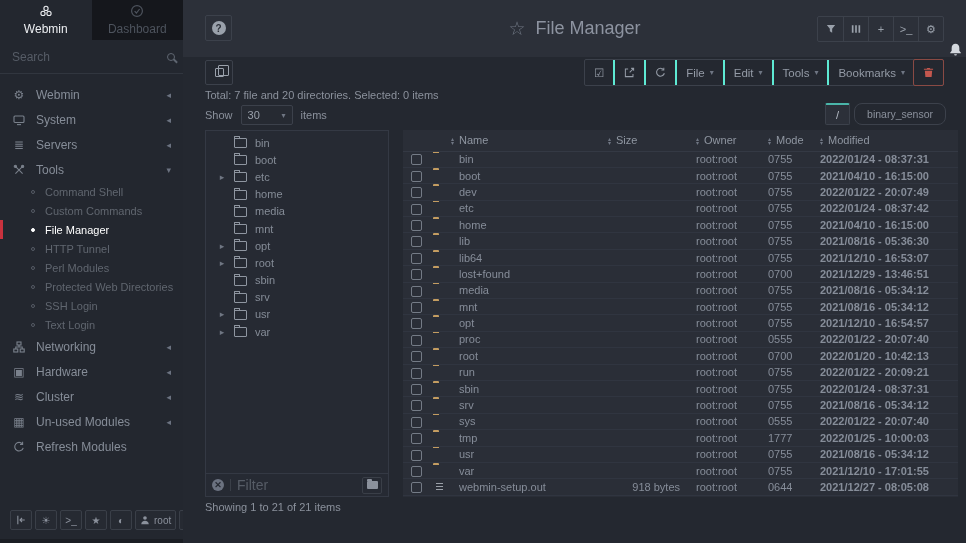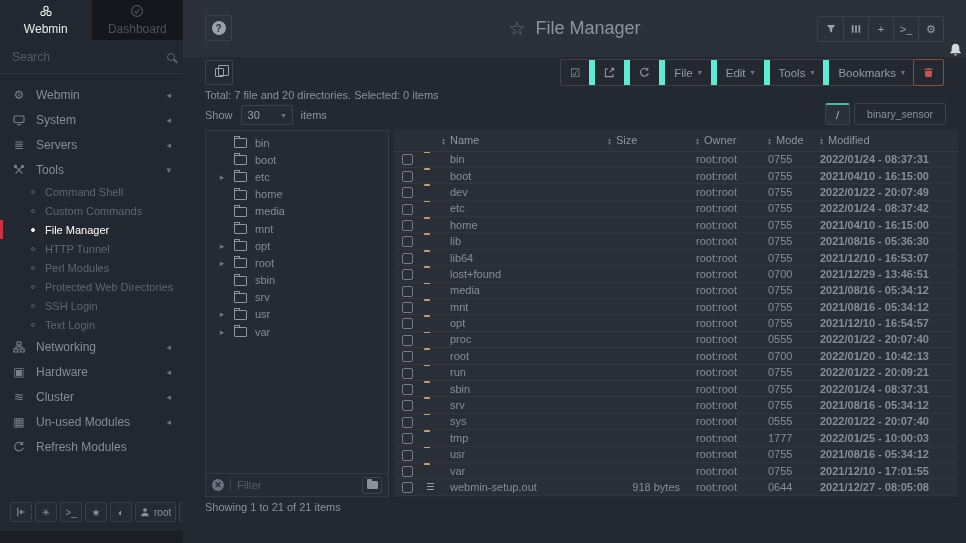--- a/index.html
+++ b/index.html
@@ -1,21 +1,21 @@
 <!DOCTYPE html>
 <html style="--accent-red: #c9323e; --teal: #4ab5a9; --folder: #c49d61;"><head>
 <meta charset="utf-8">
 <style>
   * { margin:0; padding:0; box-sizing:border-box; }
   html,body { width:966px; height:543px; overflow:hidden; background:#1b1e24;
     font-family:"Liberation Sans", sans-serif; color:#9aa1ab; font-size:12px; }
   .page { position:relative; width:966px; height:543px; }
 
   
-  .sidebar { position:absolute; left:0; top:0; bottom:12px; width:183px; background:#23272f; }
+  .sidebar { position:absolute; left:0; top:0; bottom:4px; width:183px; background:#23272f; }
   .tabs { display:flex; height:40px; }
   .tab { flex:1; display:flex; flex-direction:column; align-items:center; justify-content:center;
          gap:2px; font-size:12px; cursor:pointer; }
   .tab .ticon { font-size:13px; line-height:13px; }
   .tab.active { background:#23272f; color:#eceef1; }
   .tab.inactive { background:#15171c; color:#4d535d; }
   .searchbar { height:34px; display:flex; align-items:center; padding:0 12px;
                border-bottom:1px solid #31363f; }
   .searchbar input { flex:1; background:transparent; border:none; outline:none;
                      color:#9aa1ab; font-size:12px; font-family:inherit; }
@@ -70,58 +70,58 @@
   .copy-btn { position:absolute; left:22px; top:3px; width:28px; height:25px;
         border:1px solid #3c414b; border-radius:2px; display:flex; align-items:center;
         justify-content:center; cursor:pointer; color:#9aa1ab; }
   .icon-copy { width:9px; height:9px; border:1px solid currentColor; border-radius:1px;
         position:relative; }
   .icon-copy::after { content:""; position:absolute; left:2.5px; top:-4.5px; width:9px;
         height:9px; border:1px solid currentColor; border-radius:1px; }
   .tools-row { position:absolute; right:22px; top:2px; display:flex; align-items:stretch;
         border:1px solid #3c414b; border-radius:2px; height:27px; }
   .tbtn { display:flex; align-items:center; justify-content:center; gap:5px; padding:0 9px;
-        color:#949ba6; font-size:11.5px; cursor:pointer; border-left:6px solid #5eead4; }
+        color:#949ba6; font-size:11.5px; cursor:pointer; border-left:2px solid #5eead4; }
   .tbtn:first-child { border-left:none; }
   .tbtn .dcaret { font-size:8px; color:#6f7683; }
   .tbtn.danger { border:1px solid #8a4a44; margin:-1px; border-radius:2px; color:#c4574e; }
   .summary-line { position:absolute; left:22px; top:32px; font-size:11px; color:#8b919c; }
   .show-row { position:absolute; left:22px; top:48px; display:flex; align-items:center;
         gap:8px; font-size:11px; color:#8b919c; }
   .select-box { width:52px; height:20px; border:1px solid #3c414b; background:#262a32;
         border-radius:2px; display:flex; align-items:center; padding:0 6px; cursor:pointer; }
   .select-box .val { flex:1; font-size:11px; color:#9aa1ab; }
   .select-box .dcaret { font-size:8px; color:#6f7683; }
   .crumbs { position:absolute; right:20px; top:46px; display:flex; gap:4px; }
   .crumb-root { width:25px; height:22px; background:#2c3039; border:1px solid #3c414b;
         border-top:2px solid var(--teal,#4ab5a9); border-radius:2px; color:#b6bcc6;
         display:flex; align-items:center; justify-content:center; font-size:11px; cursor:pointer; }
-  .crumb { height:22px; border:1px solid #3c414b; border-radius:2px; color:#8b919c;
+  .crumb { height:22px; border:1px solid #3c414b; border-radius:8px; color:#8b919c;
         display:flex; align-items:center; padding:0 12px; font-size:10.5px; cursor:pointer; }
 
   
-  .panels { position:absolute; left:22px; right:8px; top:73px; height:367px; display:flex; gap:5px; }
+  .panels { position:absolute; left:22px; right:8px; top:73px; height:367px; display:flex; gap:14px; }
   .tree-panel { width:184px; flex:none; background:#262a33; border:1px solid #343944;
         position:relative; }
   .tree { list-style:none; padding-top:3px; }
   .tree li { height:17.2px; display:flex; align-items:center; gap:8px; padding-left:12px;
         color:#858c97; font-size:11px; cursor:pointer; }
   .tcaret { width:8px; font-size:9px; color:#6f7683; text-align:center; flex:none; }
   .fold { width:13px; height:10px; border:1px solid #8f96a1; border-radius:1px;
         position:relative; flex:none; margin-top:1px; }
   .fold::before { content:""; position:absolute; top:-3px; left:-1px; width:4px; height:2px;
         border:1px solid #8f96a1; border-bottom:none; border-radius:1px 1px 0 0; }
   .filter-bar { position:absolute; left:0; right:0; bottom:0; height:23px;
         border-top:1px solid #343944; display:flex; align-items:center; padding:0 6px; gap:6px; }
   .icon-clear { width:12px; height:12px; border-radius:50%; background:#6b7280; color:#262a33;
         font-size:9px; display:flex; align-items:center; justify-content:center;
         font-weight:bold; cursor:pointer; flex:none; }
   .filter-bar .sep { width:1px; height:12px; background:#3a3f48; }
   .filter-bar input { flex:1; min-width:0; background:transparent; border:none; outline:none;
-        color:#9aa1ab; font-size:11px; font-family:inherit; }
+        color:#9aa1ab; font-size:14px; font-family:inherit; }
   .filter-bar input::placeholder { color:#565c66; }
   .filter-folder-btn { width:20px; height:17px; border:1px solid #3a3f48; border-radius:2px;
         display:flex; align-items:center; justify-content:center; cursor:pointer; flex:none; }
   .gfolder { width:11px; height:8px; background:#8b919c; border-radius:1px; position:relative; }
   .gfolder::before { content:""; position:absolute; top:-2px; left:0; width:5px; height:2px;
         background:#8b919c; border-radius:1px 1px 0 0; }
 
   
   .table-panel { flex:1; background:#2a2e37; overflow:hidden; }
   table.files { width:100%; border-collapse:collapse; table-layout:fixed; font-size:11px; }

